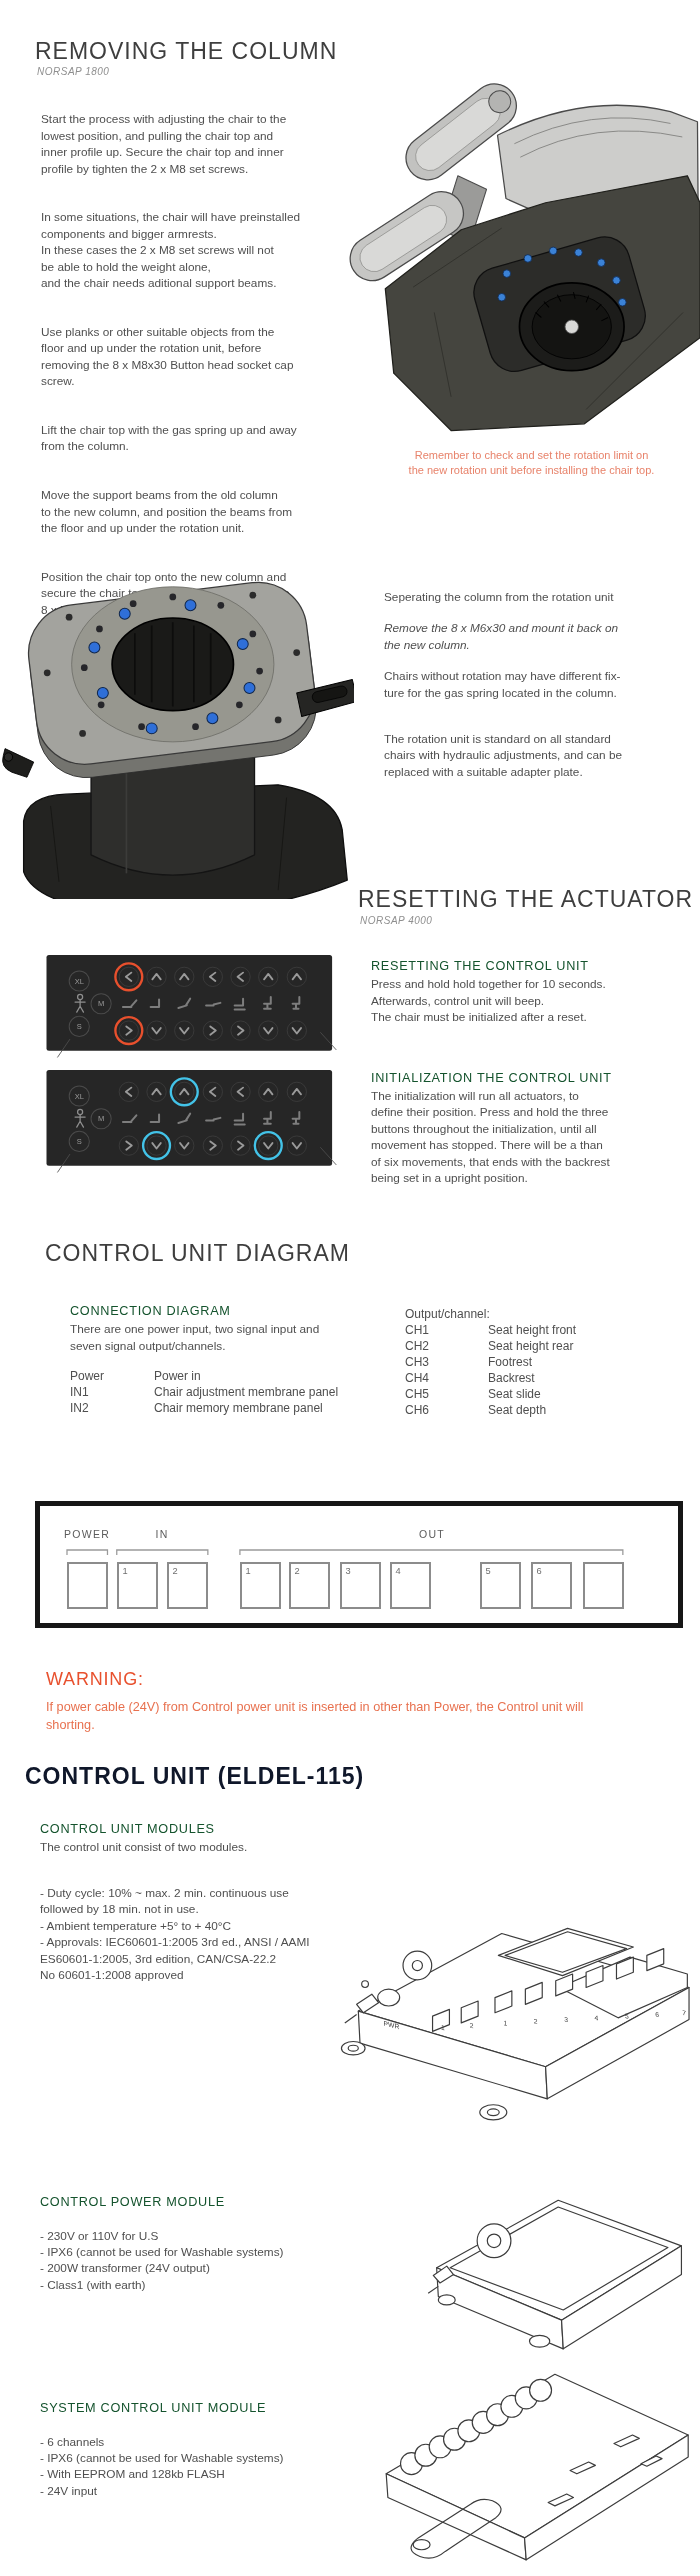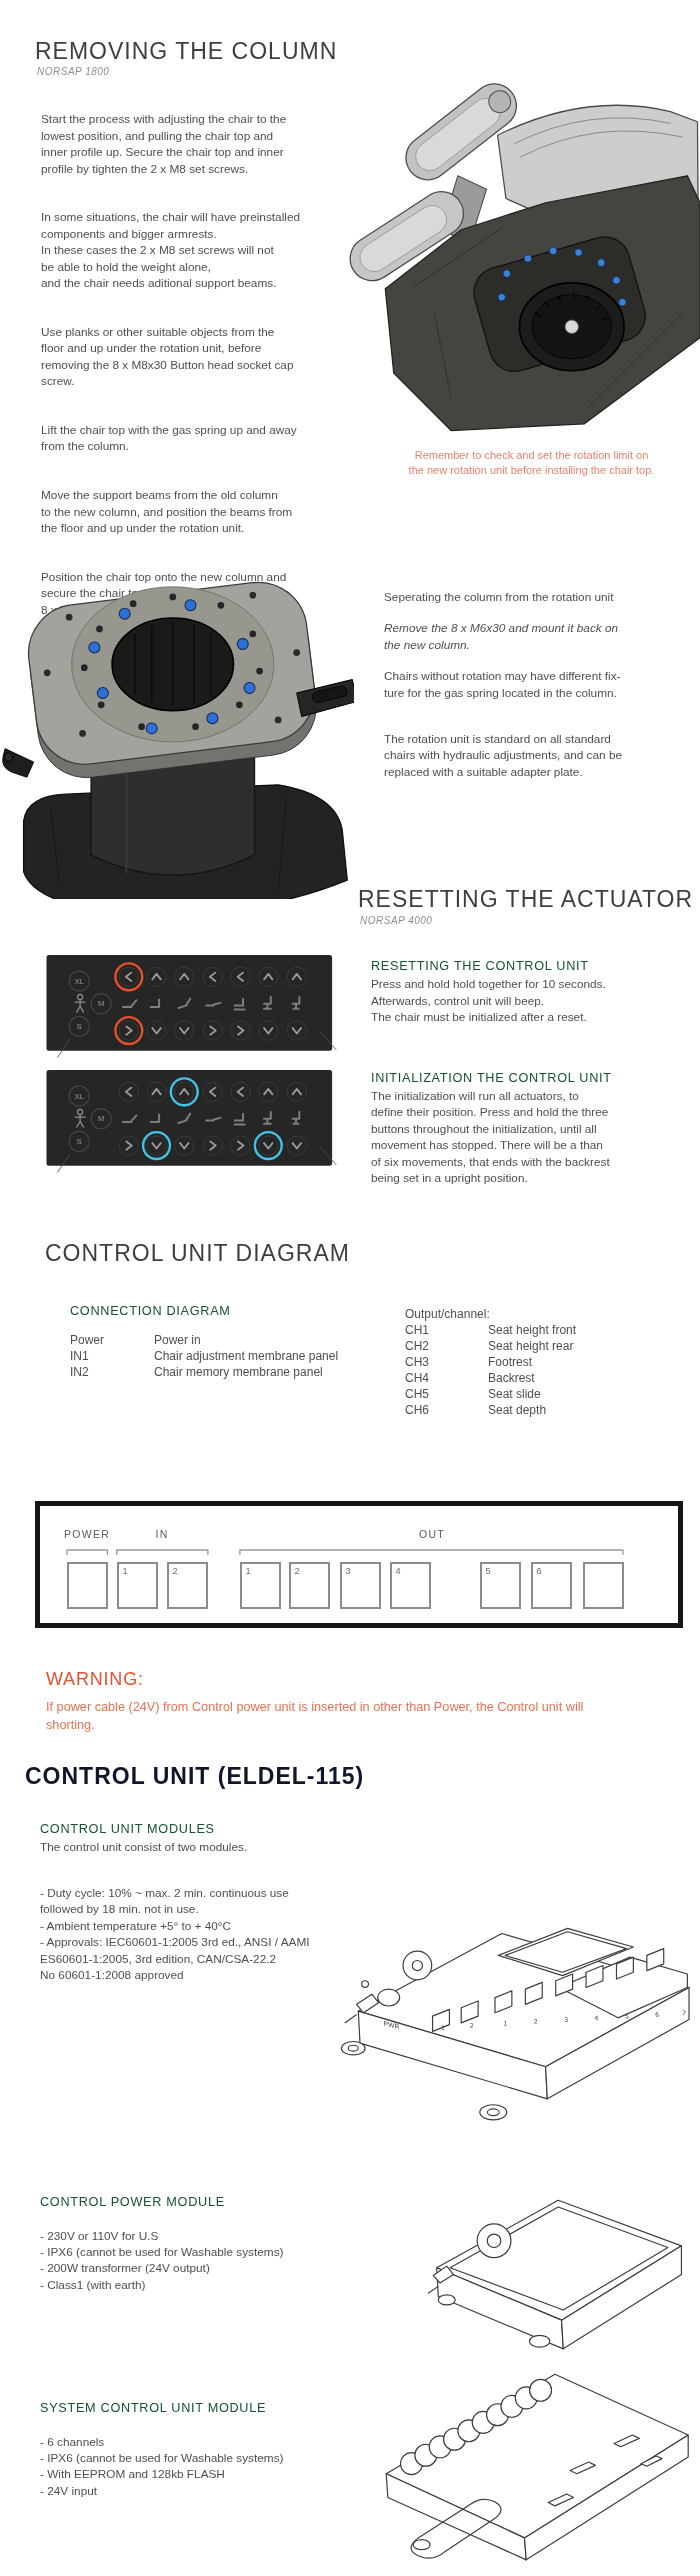--- a/index.html
+++ b/index.html
@@ -295,20 +295,22 @@
 buttons throughout the initialization, until all
 movement has stopped. There will be a than
 of six movements, that ends with the backrest
 being set in a upright position.</div>
   </div>
 
   <div class="abs h1" style="left:45px; top:1240px;">CONTROL UNIT DIAGRAM</div>
 
   <div class="abs" style="left:70px; top:1304px; width:304px;">
     <div class="grayh">CONNECTION DIAGRAM</div>
+    <div class="body" style="margin-top:3.4px;">There are one power input, two signal input and
+seven signal output/channels.</div>
     <div style="margin-top:13.5px;">
       <div class="kv-row">
           <span class="kv-k">Power</span>
           <span>Power in</span>
         </div>
       <div class="kv-row">
           <span class="kv-k">IN1</span>
           <span>Chair adjustment membrane panel</span>
         </div>
       <div class="kv-row">

